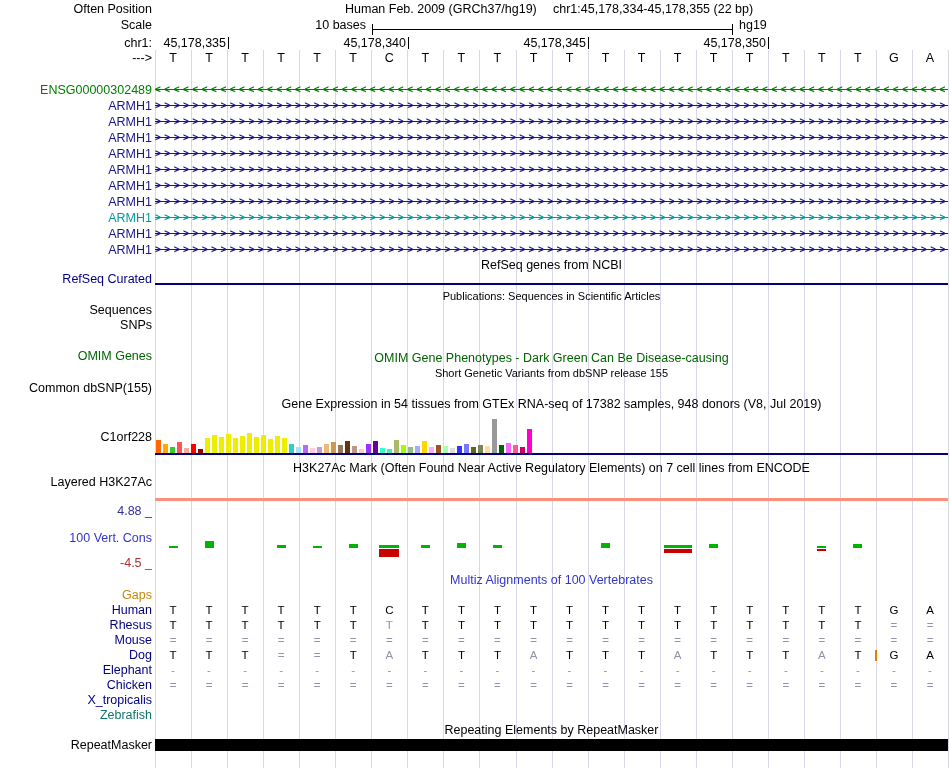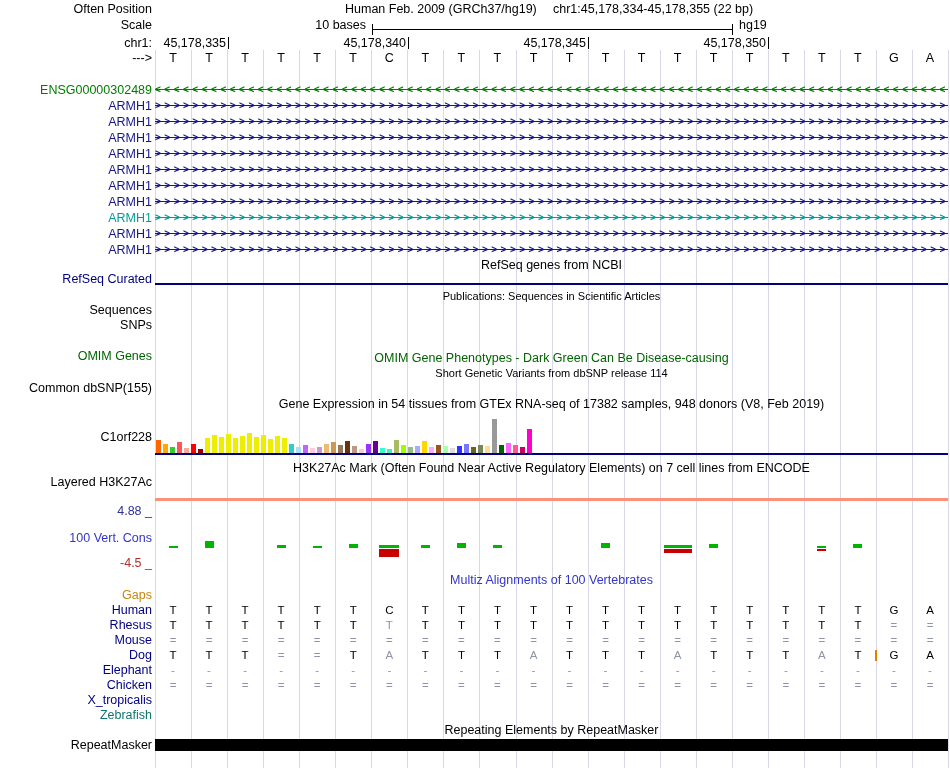--- a/index.html
+++ b/index.html
@@ -197,24 +197,24 @@
   <div class="llabel" id="refseq-label" style="top: 272px; color: rgb(0, 0, 128);">RefSeq Curated</div>
   <div class="hline" id="refseq-line" style="top: 283px; height: 2px; background: rgb(0, 0, 120);"></div>
 
   <div class="ctitle small" style="top:290px">Publications: Sequences in Scientific Articles</div>
   <div class="llabel" style="top:303px">Sequences</div>
   <div class="llabel" style="top:318px">SNPs</div>
 
   <div class="ctitle" id="omim-title" style="top: 335px; color: rgb(0, 100, 0); margin-top: 16px;">OMIM Gene Phenotypes - Dark Green Can Be Disease-causing</div>
   <div class="llabel" id="omim-label" style="top: 349px; color: rgb(0, 100, 0);">OMIM Genes</div>
 
-  <div class="ctitle small" style="top:367px">Short Genetic Variants from dbSNP release 114</div>
+  <div class="ctitle small" style="top:367px">Short Genetic Variants from dbSNP release 155</div>
   <div class="llabel" style="top:381px">Common dbSNP(155)</div>
 
-  <div class="ctitle" style="top:397px">Gene Expression in 54 tissues from GTEx RNA-seq of 17382 samples, 948 donors (V8, Feb 2019)</div>
+  <div class="ctitle" style="top:397px">Gene Expression in 54 tissues from GTEx RNA-seq of 17382 samples, 948 donors (V8, Jul 2019)</div>
   <div class="llabel" style="top:430px">C1orf228</div>
   <div id="gtex-bars">
       <div class="gtex-bar" style="left: 156px; top: 440px; height: 13px; background: rgb(255, 102, 0);"></div>
       <div class="gtex-bar" style="left: 163px; top: 444px; height: 9px; background: rgb(255, 170, 0);"></div>
       <div class="gtex-bar" style="left: 170px; top: 447px; height: 6px; background: rgb(51, 204, 51);"></div>
       <div class="gtex-bar" style="left: 177px; top: 442px; height: 11px; background: rgb(255, 85, 85);"></div>
       <div class="gtex-bar" style="left: 184px; top: 448px; height: 5px; background: rgb(255, 170, 153);"></div>
       <div class="gtex-bar" style="left: 191px; top: 444px; height: 9px; background: rgb(255, 0, 0);"></div>
       <div class="gtex-bar" style="left: 198px; top: 449px; height: 4px; background: rgb(153, 0, 0);"></div>
       <div class="gtex-bar" style="left: 205px; top: 438px; height: 15px; background: rgb(238, 238, 0);"></div>

